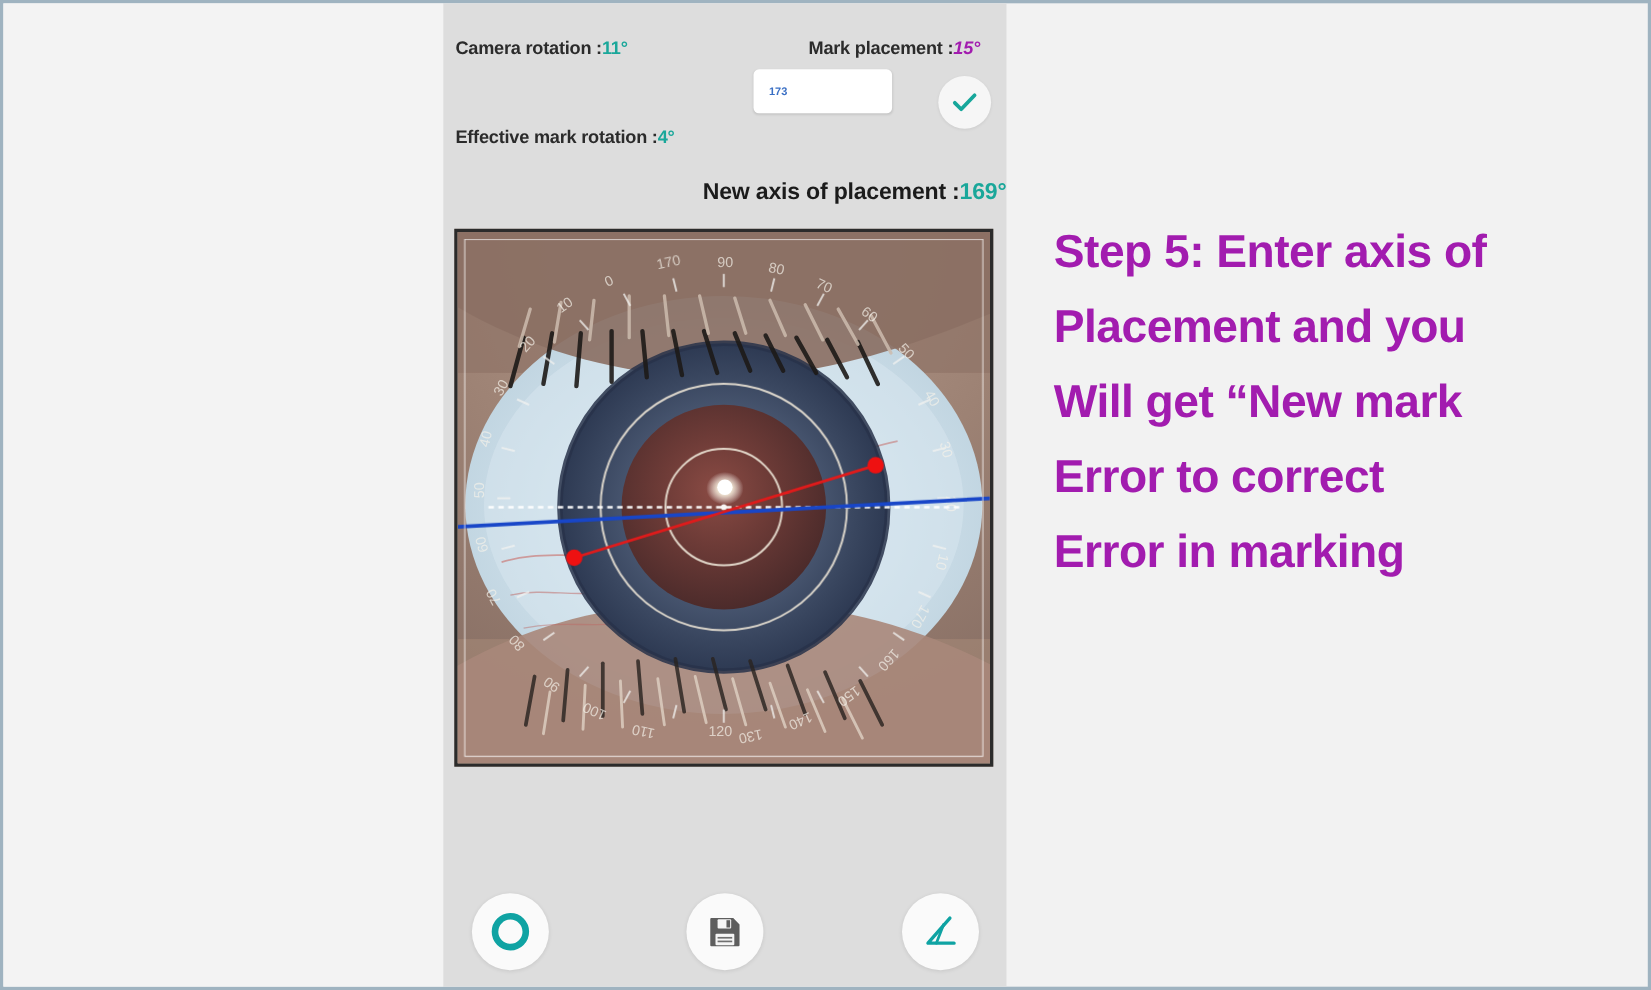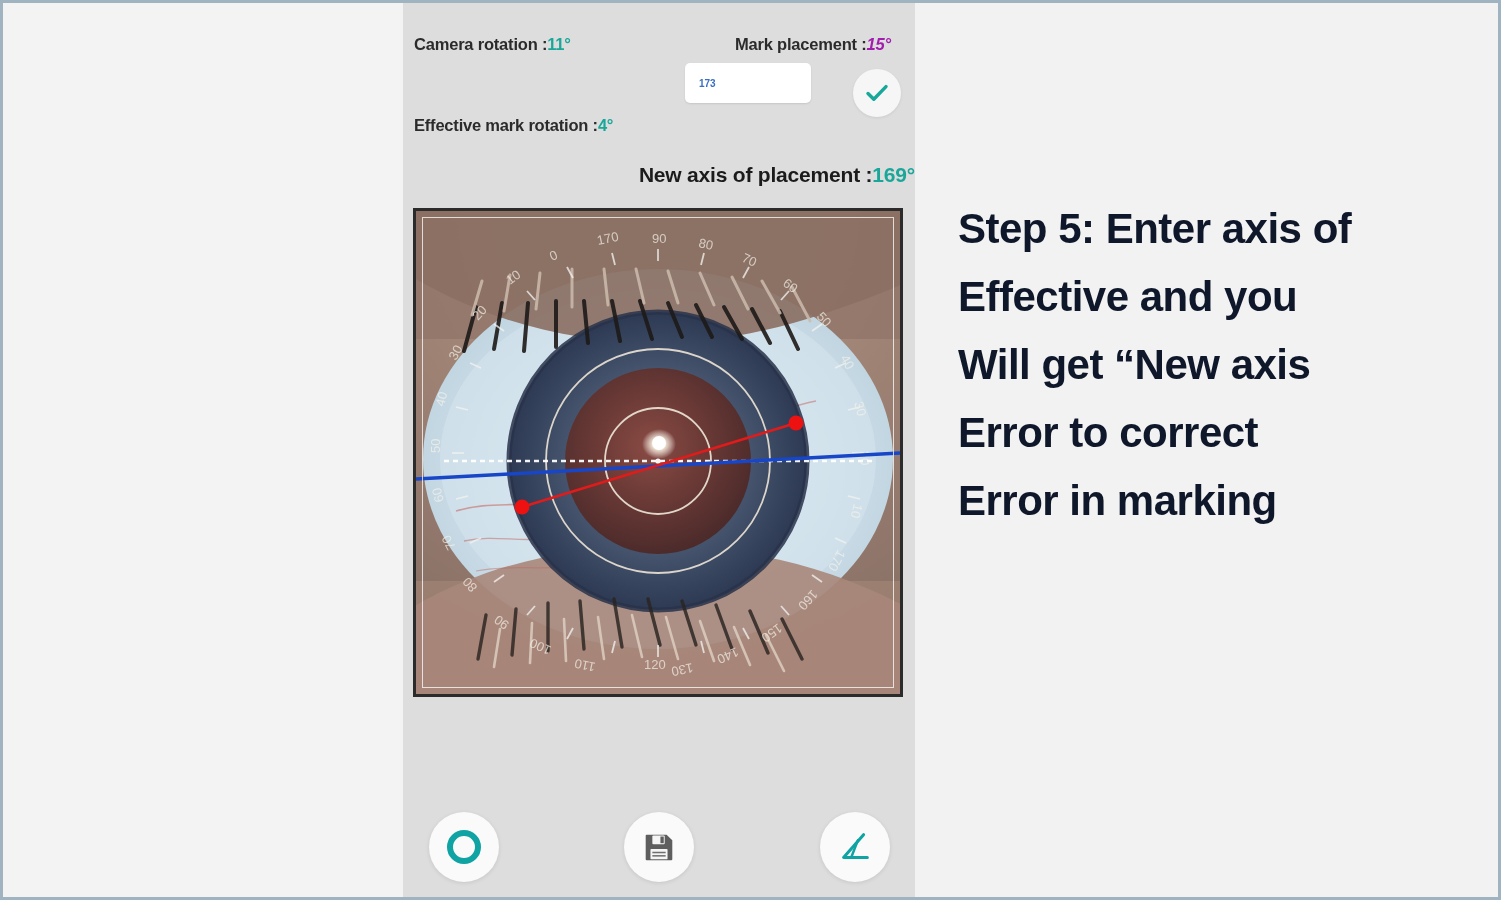--- a/index.html
+++ b/index.html
@@ -150,21 +150,21 @@
 
   
   .instructions {
     position: absolute;
     left: 955px; top: 192px;
     width: 530px;
   }
   .instructions .line {
     font-size: 42px;
     font-weight: bold;
-    color: #0f172a;
+    color: #a21caf;
     line-height: 1.62;
     letter-spacing: -0.5px;
     white-space: nowrap;
   }
 </style>
 </head>
 <body>
 
 <div id="screen">
 
@@ -415,19 +415,19 @@
           <path d="M29 7 L8 31 L33 31" fill="none" stroke="#0fa3a3" stroke-width="3.2" stroke-linecap="round" stroke-linejoin="round"></path>
           <path d="M23 13 L16 31" fill="none" stroke="#0fa3a3" stroke-width="2.6" stroke-linecap="round"></path>
         </svg>
       </button>
     </div>
 
   </div>
 
   <div class="instructions">
     <div class="line">Step 5: Enter axis of</div>
-    <div class="line">Effective and you</div>
-    <div class="line">Will get “New axis</div>
+    <div class="line">Placement and you</div>
+    <div class="line">Will get “New mark</div>
     <div class="line">Error to correct</div>
     <div class="line">Error in marking</div>
   </div>
 
 </div>
 
 </body></html>

